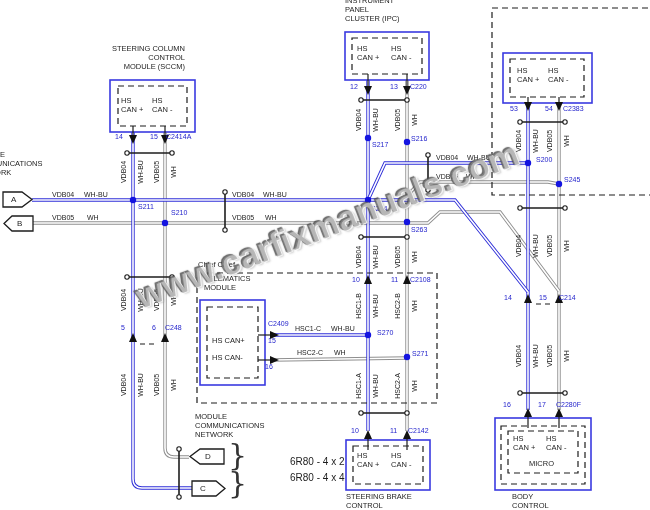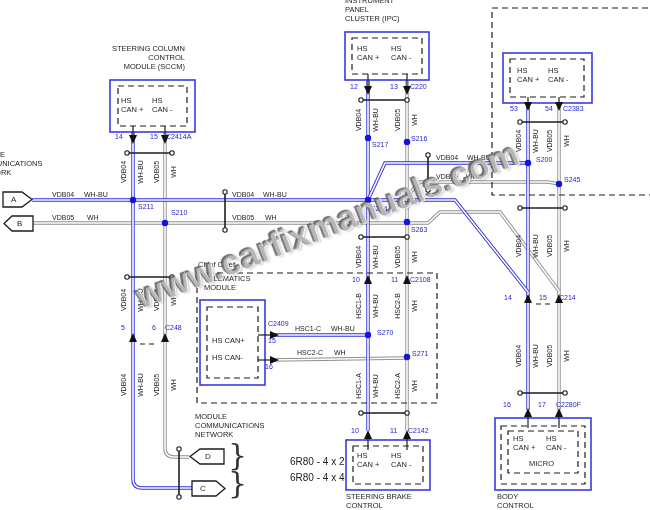--- a/index.html
+++ b/index.html
@@ -365,21 +365,21 @@
     <span>HS</span>
     <span>CAN +</span>
   </div>
   <div class="mtext" style="left:546px;top:434px;">
     <span>HS</span>
     <span>CAN -</span>
   </div>
   <div class="mtext" style="left:529px;top:459px;">
     <span>MICRO</span>
   </div>
-  <div class="title" style="left:497px;top:492px;">
+  <div class="title" style="left:512px;top:492px;">
     <span>BODY</span>
     <span>CONTROL</span>
   </div>
 
   <div class="title" style="left:-27px;top:150px;">
     <span>MODULE</span>
     <span>COMMUNICATIONS</span>
     <span>NETWORK</span>
   </div>
   <div class="title" style="left:195px;top:412px;">

